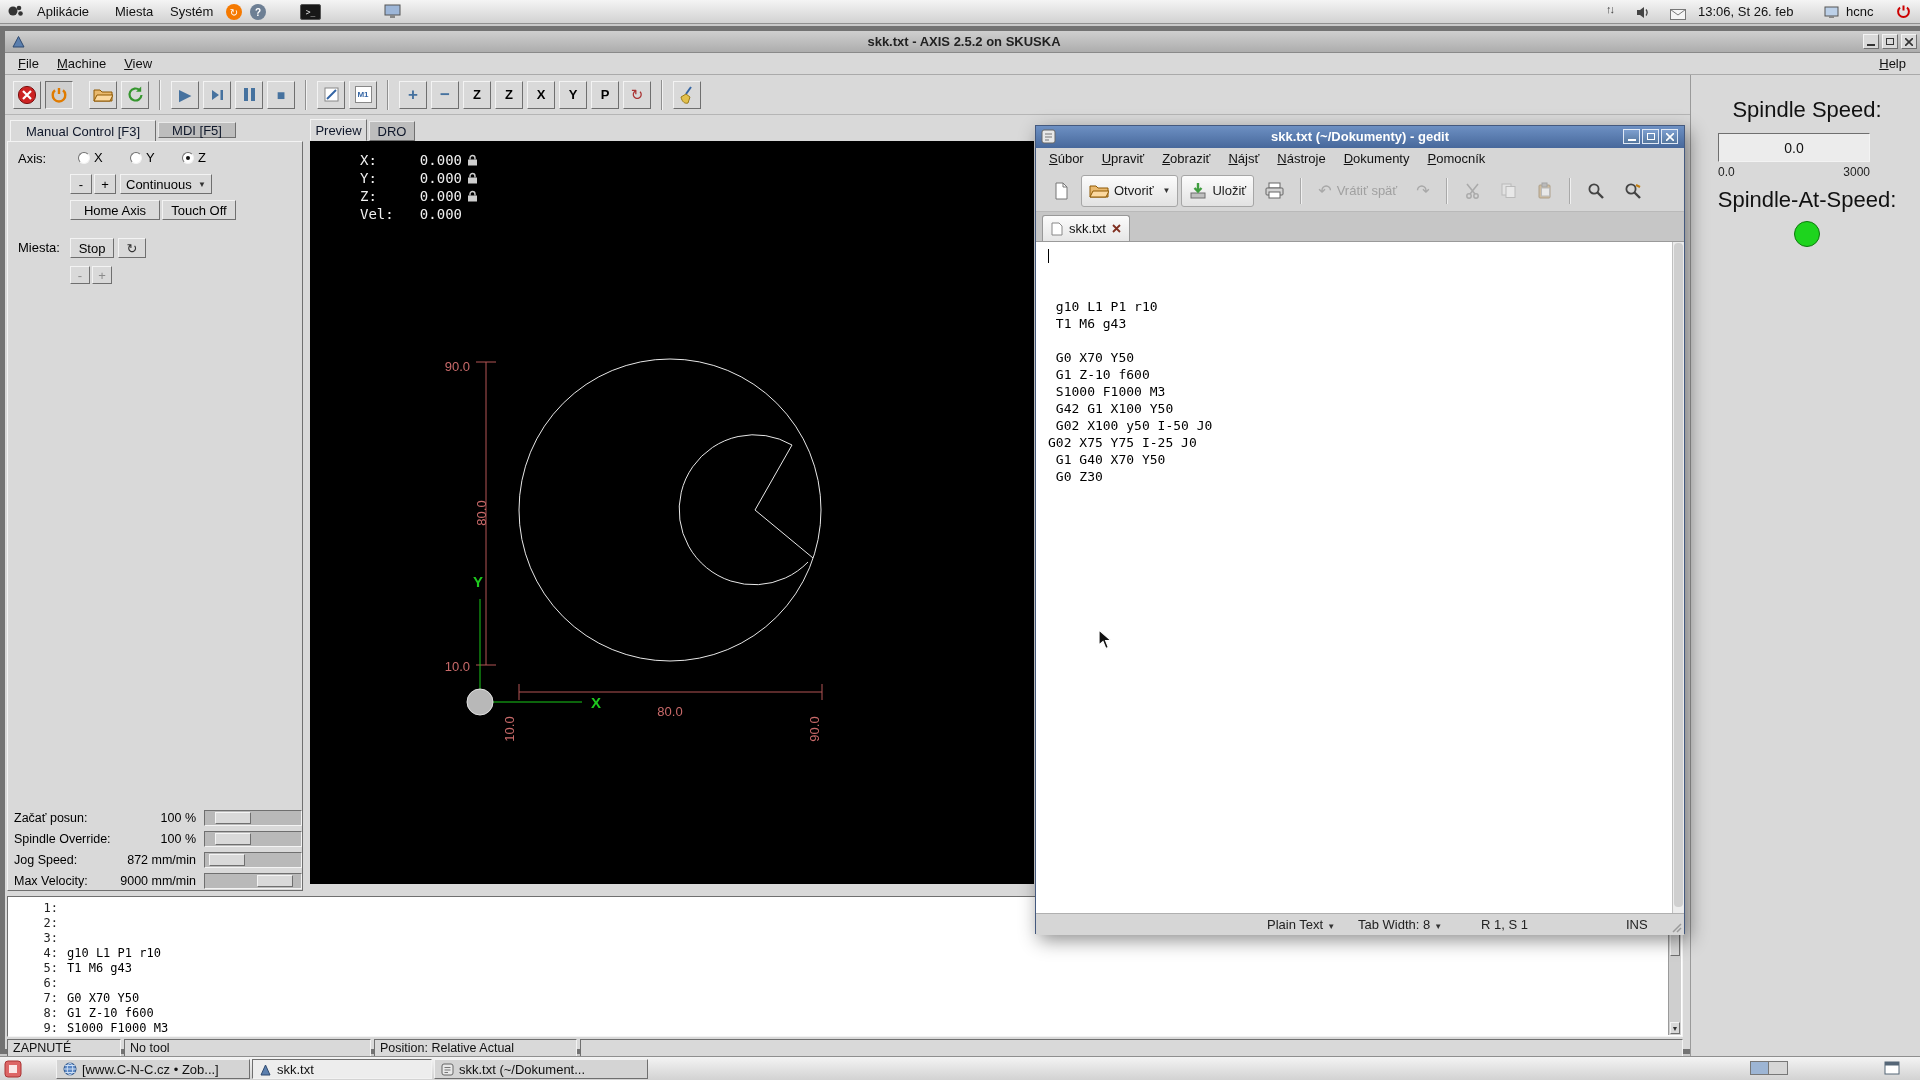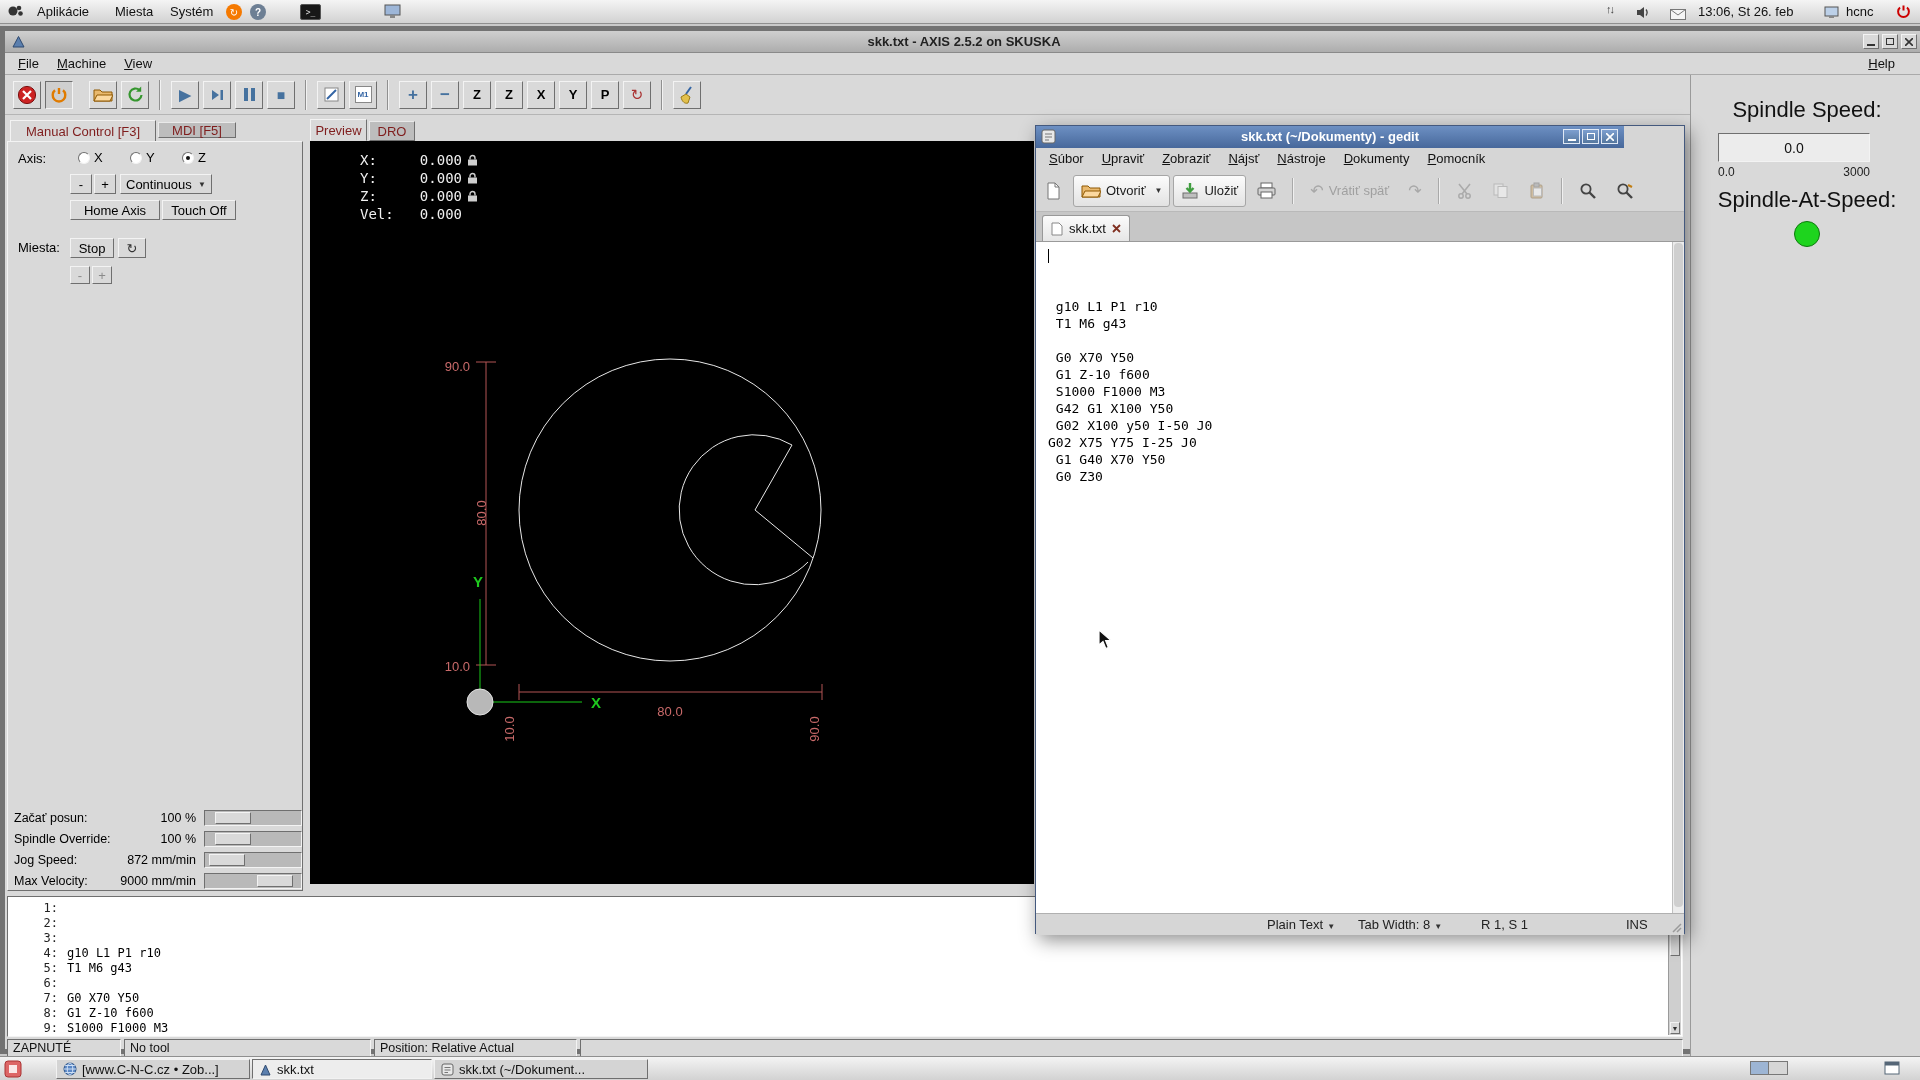--- a/index.html
+++ b/index.html
@@ -7,21 +7,21 @@
 body{position:relative;background:#c9c9c9;font-family:"Liberation Sans",sans-serif}
 .a{position:absolute}
 .r{border:1px solid;border-color:#f3f3f3 #6f6f6f #6f6f6f #f3f3f3}
 .s{border:1px solid;border-color:#6f6f6f #f3f3f3 #f3f3f3 #6f6f6f}
 .panelbar{background:linear-gradient(#f4f4f4,#d2d2d2)}
 .mitem{display:inline-block;padding:0 9px;font-size:13px;color:#111;line-height:22px;white-space:nowrap}
 .ulf::first-letter{text-decoration:underline}
 .tbtn{background:#d9d9d9;font-size:13px;color:#000;display:flex;align-items:center;justify-content:center;white-space:nowrap}
 .ticon{width:28px;height:28px;background:#d9d9d9;display:flex;align-items:center;justify-content:center;flex:0 0 auto}
 .tsep{width:0;height:30px;border-left:1px solid #909090;border-right:1px solid #f2f2f2;margin:0 6px;flex:0 0 auto}
-.tab{background:#d9d9d9;font-size:13px;color:#7f1d1d;display:flex;align-items:center;justify-content:center;border:1px solid;border-color:#f3f3f3 #6f6f6f #d9d9d9 #f3f3f3;white-space:nowrap}
+.tab{background:#d9d9d9;font-size:13px;color:#0f172a;display:flex;align-items:center;justify-content:center;border:1px solid;border-color:#f3f3f3 #6f6f6f #d9d9d9 #f3f3f3;white-space:nowrap}
 .tab.off{background:#bdbdbd;border-color:#e9e9e9 #6f6f6f #6f6f6f #e9e9e9}
 .dim{font-size:13px;fill:#c96a6a;font-family:"Liberation Sans",sans-serif}
 .axl{font-size:15px;font-weight:bold;fill:#1ec91e;font-family:"Liberation Sans",sans-serif}
 .drorow{display:flex;align-items:center;height:18px;font-family:"DejaVu Sans Mono",monospace;font-size:14px;color:#f0f0f0}
 .drolbl{width:48px;white-space:pre}
 .droval{width:54px;text-align:right}
 .lrow{display:flex;font-size:12px;line-height:15px;font-family:"DejaVu Sans Mono",monospace}
 .lnum{width:50px;text-align:right;color:#222;white-space:pre}
 .ltxt{margin-left:9px;color:#000;white-space:pre}
 .scell{border:1px solid;border-color:#6f6f6f #f3f3f3 #f3f3f3 #6f6f6f;background:#d9d9d9;font-size:12.5px;line-height:16px;padding:0 5px;height:18px;color:#111;white-space:nowrap;overflow:hidden}
@@ -101,21 +101,21 @@
         <svg width="8" height="8">
           <path d="M0 0l8 8M8 0l-8 8" stroke="#333" stroke-width="1.6"></path>
         </svg>
       </span>
   </div>
 
   <div class="a" style="left:0;top:22px;width:1918px;height:22px;background:#d9d9d9;border-bottom:1px solid #aaa;display:flex;padding-left:4px">
     <span class="mitem ulf">File</span>
     <span class="mitem ulf">Machine</span>
     <span class="mitem ulf">View</span>
-    <span class="a mitem ulf" style="right:19px;top:0">Help</span>
+    <span class="a mitem ulf" style="right:8px;top:0">Help</span>
   </div>
 
   <div class="a" style="left:0;top:44px;width:1918px;height:40px;border-bottom:1px solid #b5b5b5;display:flex;align-items:center;padding-left:8px;gap:4px">
     <div class="ticon r">
         <svg width="20" height="20">
           <circle cx="10" cy="10" r="8.6" fill="#cc2222" stroke="#7a1010"></circle>
           <path d="M6 6l8 8M14 6l-8 8" stroke="#fff" stroke-width="2.2"></path>
         </svg>
       </div>
     <div class="ticon s" style="background:#cfcfcf">
@@ -354,21 +354,21 @@
         <span>0.0</span>
         <span>3000</span>
       </div>
     <div class="a" style="left:0;top:112px;width:100%;text-align:center;font-size:22px;color:#111">Spindle-At-Speed:</div>
     <div class="a" style="left:103px;top:146px;width:26px;height:26px;border-radius:50%;background:#1ed41e;border:1px solid #0d7a0d"></div>
   </div>
 </div>
 
 <div class="a" style="left:1035px;top:125px;width:650px;height:809px;background:#d6d6d6;border:1px solid #44597e;z-index:30;box-shadow:4px 6px 18px rgba(0,0,0,0.45)">
 
-  <div class="a" style="left:0;top:0;width:588px;height:22px;background:linear-gradient(#6d90c3,#47689b)">
+  <div class="a" style="left:0;top:0;width:648px;height:22px;background:linear-gradient(#6d90c3,#47689b)">
     <span class="a" style="left:5px;top:3px"><svg width="15" height="15">
           <rect x="1" y="1" width="13" height="13" rx="2" fill="#e8e8e8" stroke="#666"></rect>
           <path d="M4 5h7M4 8h7M4 11h4" stroke="#777"></path>
         </svg></span>
     <div class="a" style="left:0;top:0;width:100%;text-align:center;font-size:13px;font-weight:bold;color:#fff;line-height:21px">skk.txt (~/Dokumenty) - gedit</div>
     <span class="a gwbtn" style="right:44px;top:3px">
         <span style="width:8px;height:2px;background:#fff;margin-top:7px"></span>
       </span>
     <span class="a gwbtn" style="right:25px;top:3px">
         <span style="width:8px;height:7px;border:1.5px solid #fff"></span>
@@ -383,21 +383,21 @@
   <div class="a" style="left:0;top:22px;width:648px;height:22px;background:#d6d6d6;display:flex;padding-left:4px">
     <span class="mitem ulf">Súbor</span>
     <span class="mitem ulf">Upraviť</span>
     <span class="mitem ulf">Zobraziť</span>
     <span class="mitem ulf">Nájsť</span>
     <span class="mitem ulf">Nástroje</span>
     <span class="mitem ulf">Dokumenty</span>
     <span class="mitem ulf">Pomocník</span>
   </div>
 
-  <div class="a" style="left:0;top:44px;width:648px;height:42px;display:flex;align-items:center;padding-left:0;gap:3px;border-bottom:1px solid #b9b9b9">
+  <div class="a" style="left:0;top:44px;width:648px;height:42px;display:flex;align-items:center;padding-left:8px;gap:3px;border-bottom:1px solid #b9b9b9">
     <div class="gbtn">
         <svg width="18" height="18">
           <path d="M4 1h7l4 4v12H4z" fill="#fff" stroke="#777"></path>
           <path d="M11 1v4h4" fill="none" stroke="#777"></path>
         </svg>
       </div>
     <div class="gbtn framed">
         <svg width="20" height="16">
           <path d="M1 3h6l2 2h10v9H1z" fill="#e9b96e" stroke="#8f5902"></path>
           <path d="M1 14l3-6h16l-3 6z" fill="#fcd9a0" stroke="#8f5902"></path>

